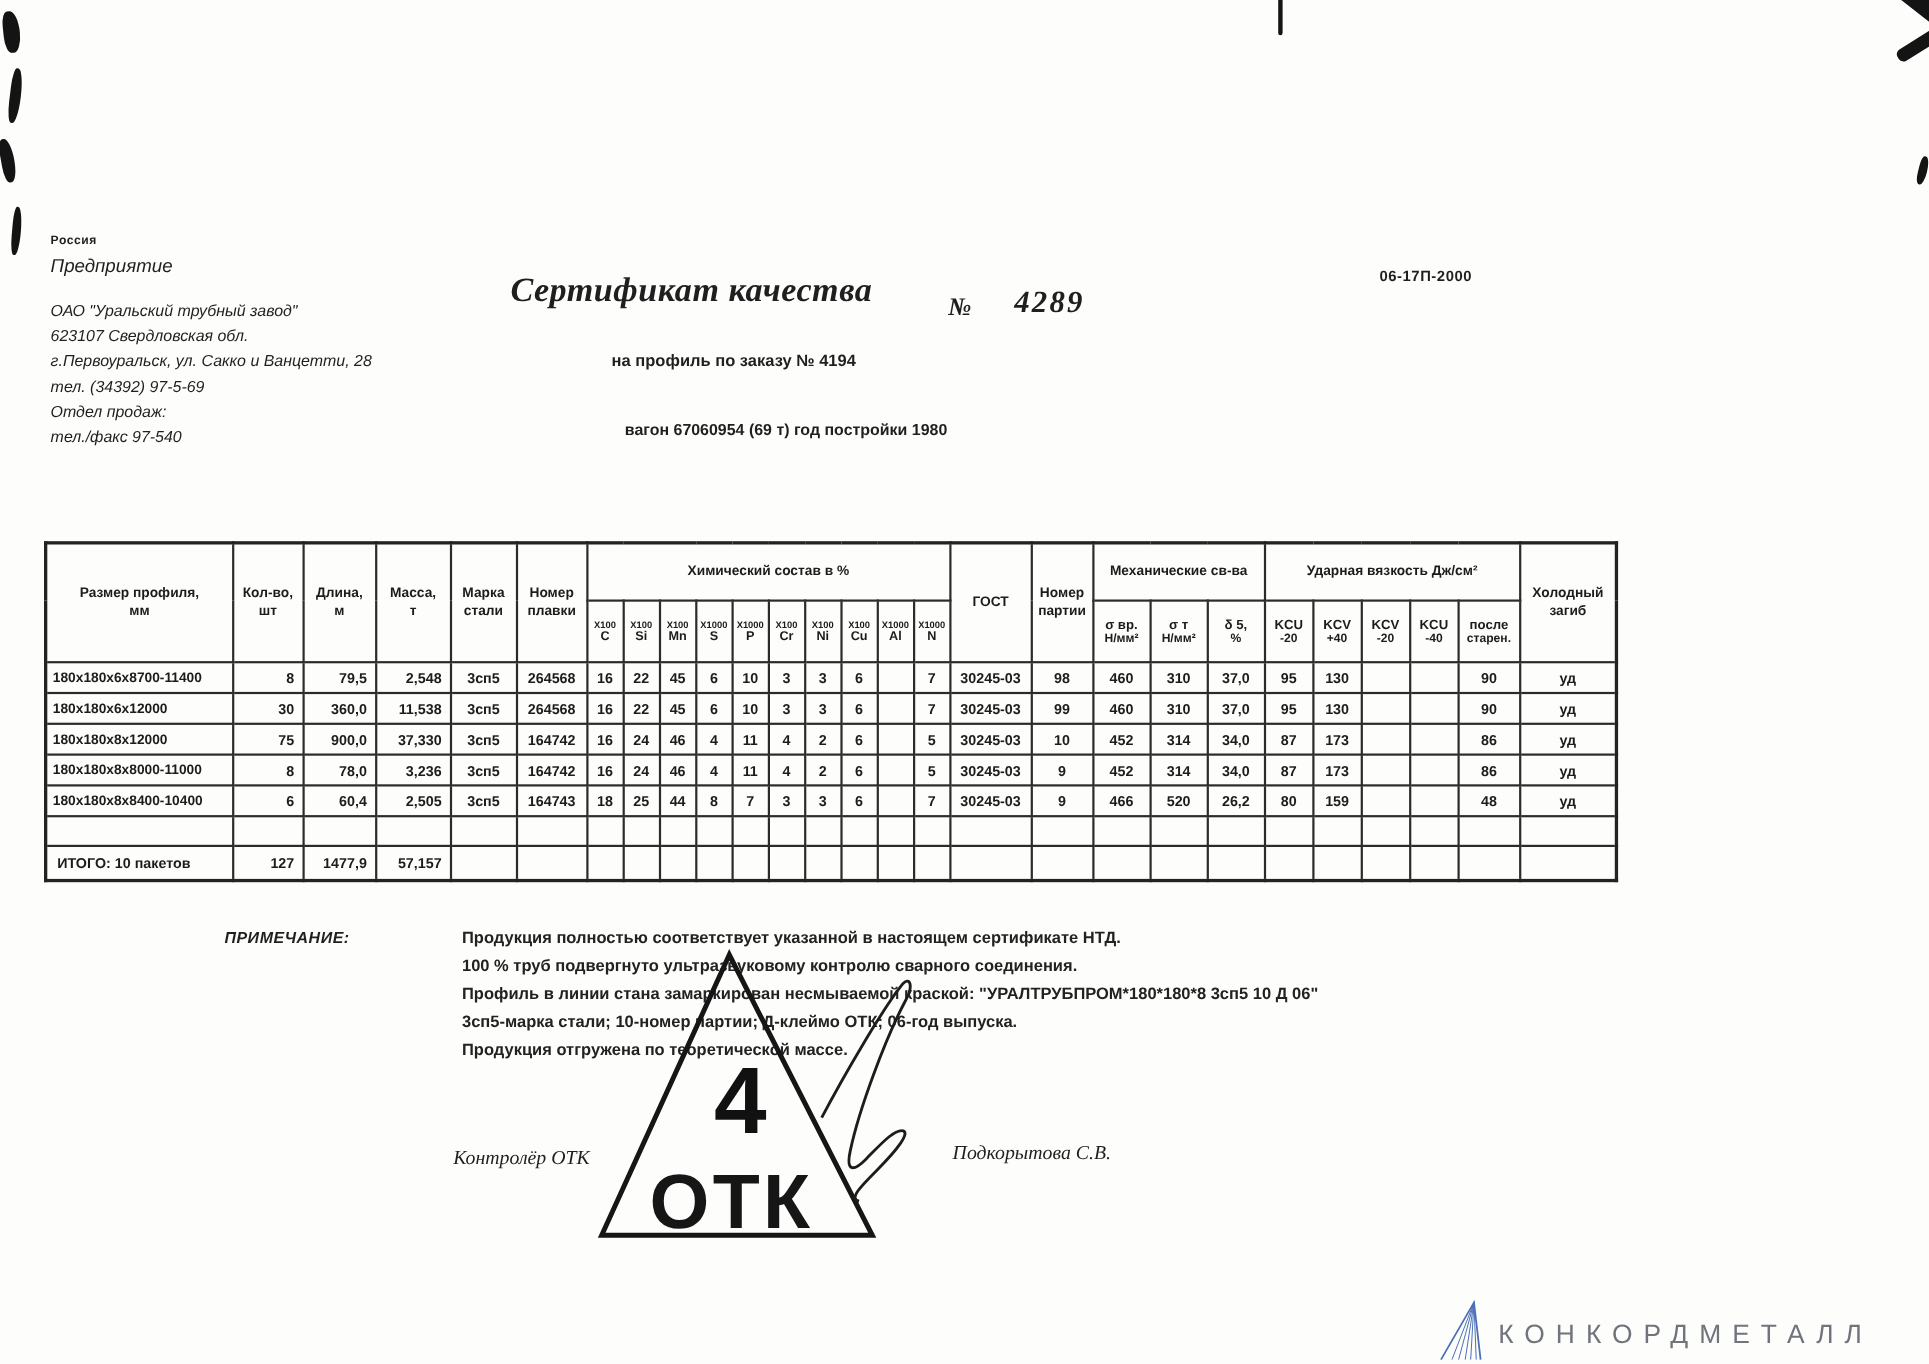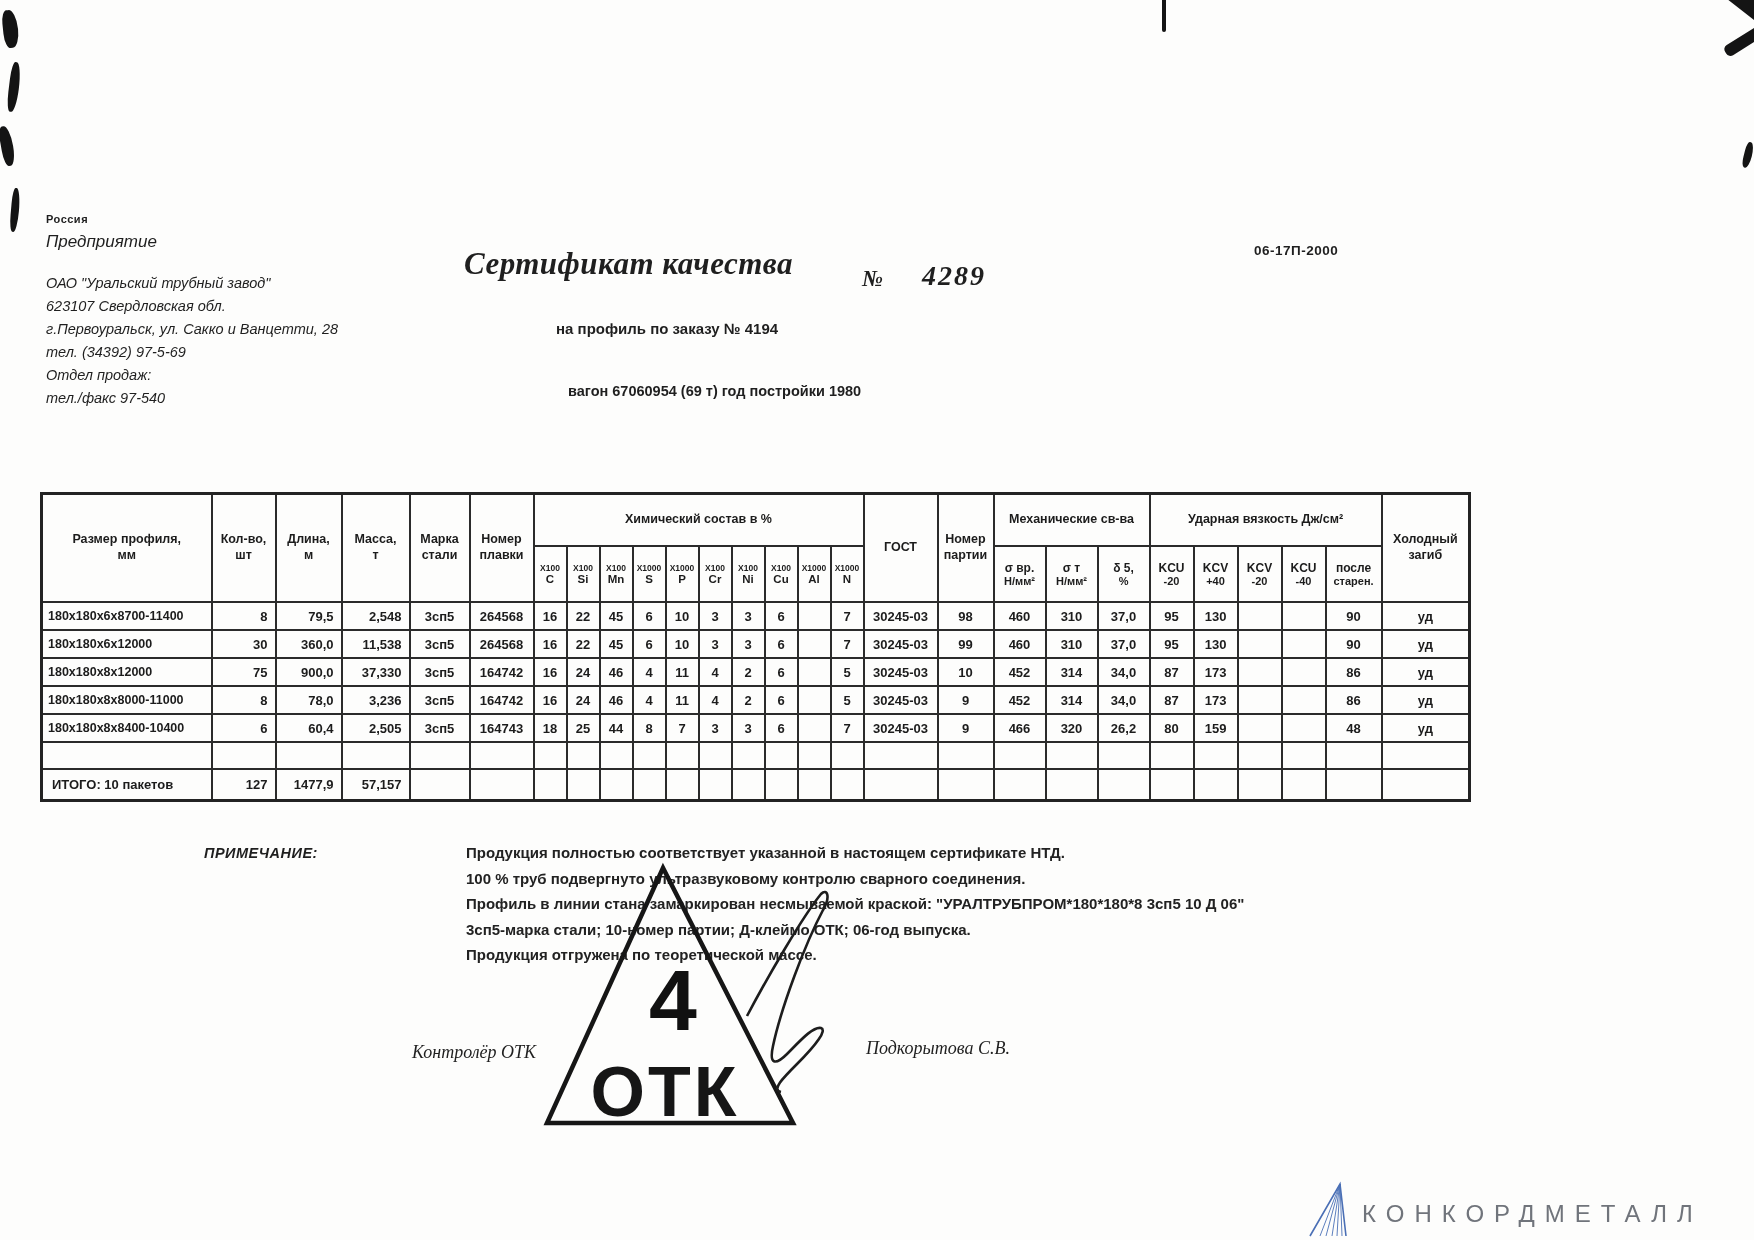--- a/index.html
+++ b/index.html
@@ -46,21 +46,21 @@
   tbody td.size{text-align:left;padding-left:5px;font-size:12.5px;}
   tbody td.num{text-align:right;padding-right:7px;}
   tbody tr.blank-row td{height:25px;}
   tbody tr.total-row td{height:29px;font-size:13px;}
   tbody tr.total-row td.label{text-align:left;padding-left:9px;}
   td.noborder{border:none;background:#fdfdfc;}
 
   
   .note-label{left:204px;top:845px;font-size:14.5px;font-style:italic;font-weight:bold;letter-spacing:.5px;}
   .notes{left:420px;top:840px;width:930px;font-size:15px;font-weight:bold;line-height:25.5px;color:#222;}
-  .notes div{white-space:nowrap;margin-left:46px;}
+  .notes div{white-space:nowrap;}
 
   
   .sig-left{left:412px;top:1042px;font-family:"Liberation Serif",serif;font-style:italic;font-size:18px;font-weight:500;}
   .sig-right{left:866px;top:1038px;font-family:"Liberation Serif",serif;font-style:italic;font-size:18px;font-weight:500;}
   .stamp{left:535px;top:858px;}
 
   
   .logo-text{left:1362px;top:1200px;font-size:24px;letter-spacing:10px;color:#70747b;white-space:nowrap;font-weight:500;}
   .logo-icon{left:1306px;top:1178px;}
 </style>
@@ -302,21 +302,21 @@
           <td>8</td>
           <td>7</td>
           <td>3</td>
           <td>3</td>
           <td>6</td>
           <td></td>
           <td>7</td>
           <td>30245-03</td>
           <td>9</td>
           <td>466</td>
-          <td>320</td>
+          <td>520</td>
           <td>26,2</td>
           <td>80</td>
           <td>159</td>
           <td></td>
           <td></td>
           <td>48</td>
           <td>уд</td>
         </tr>
         <tr class="blank-row">
           <td></td>

